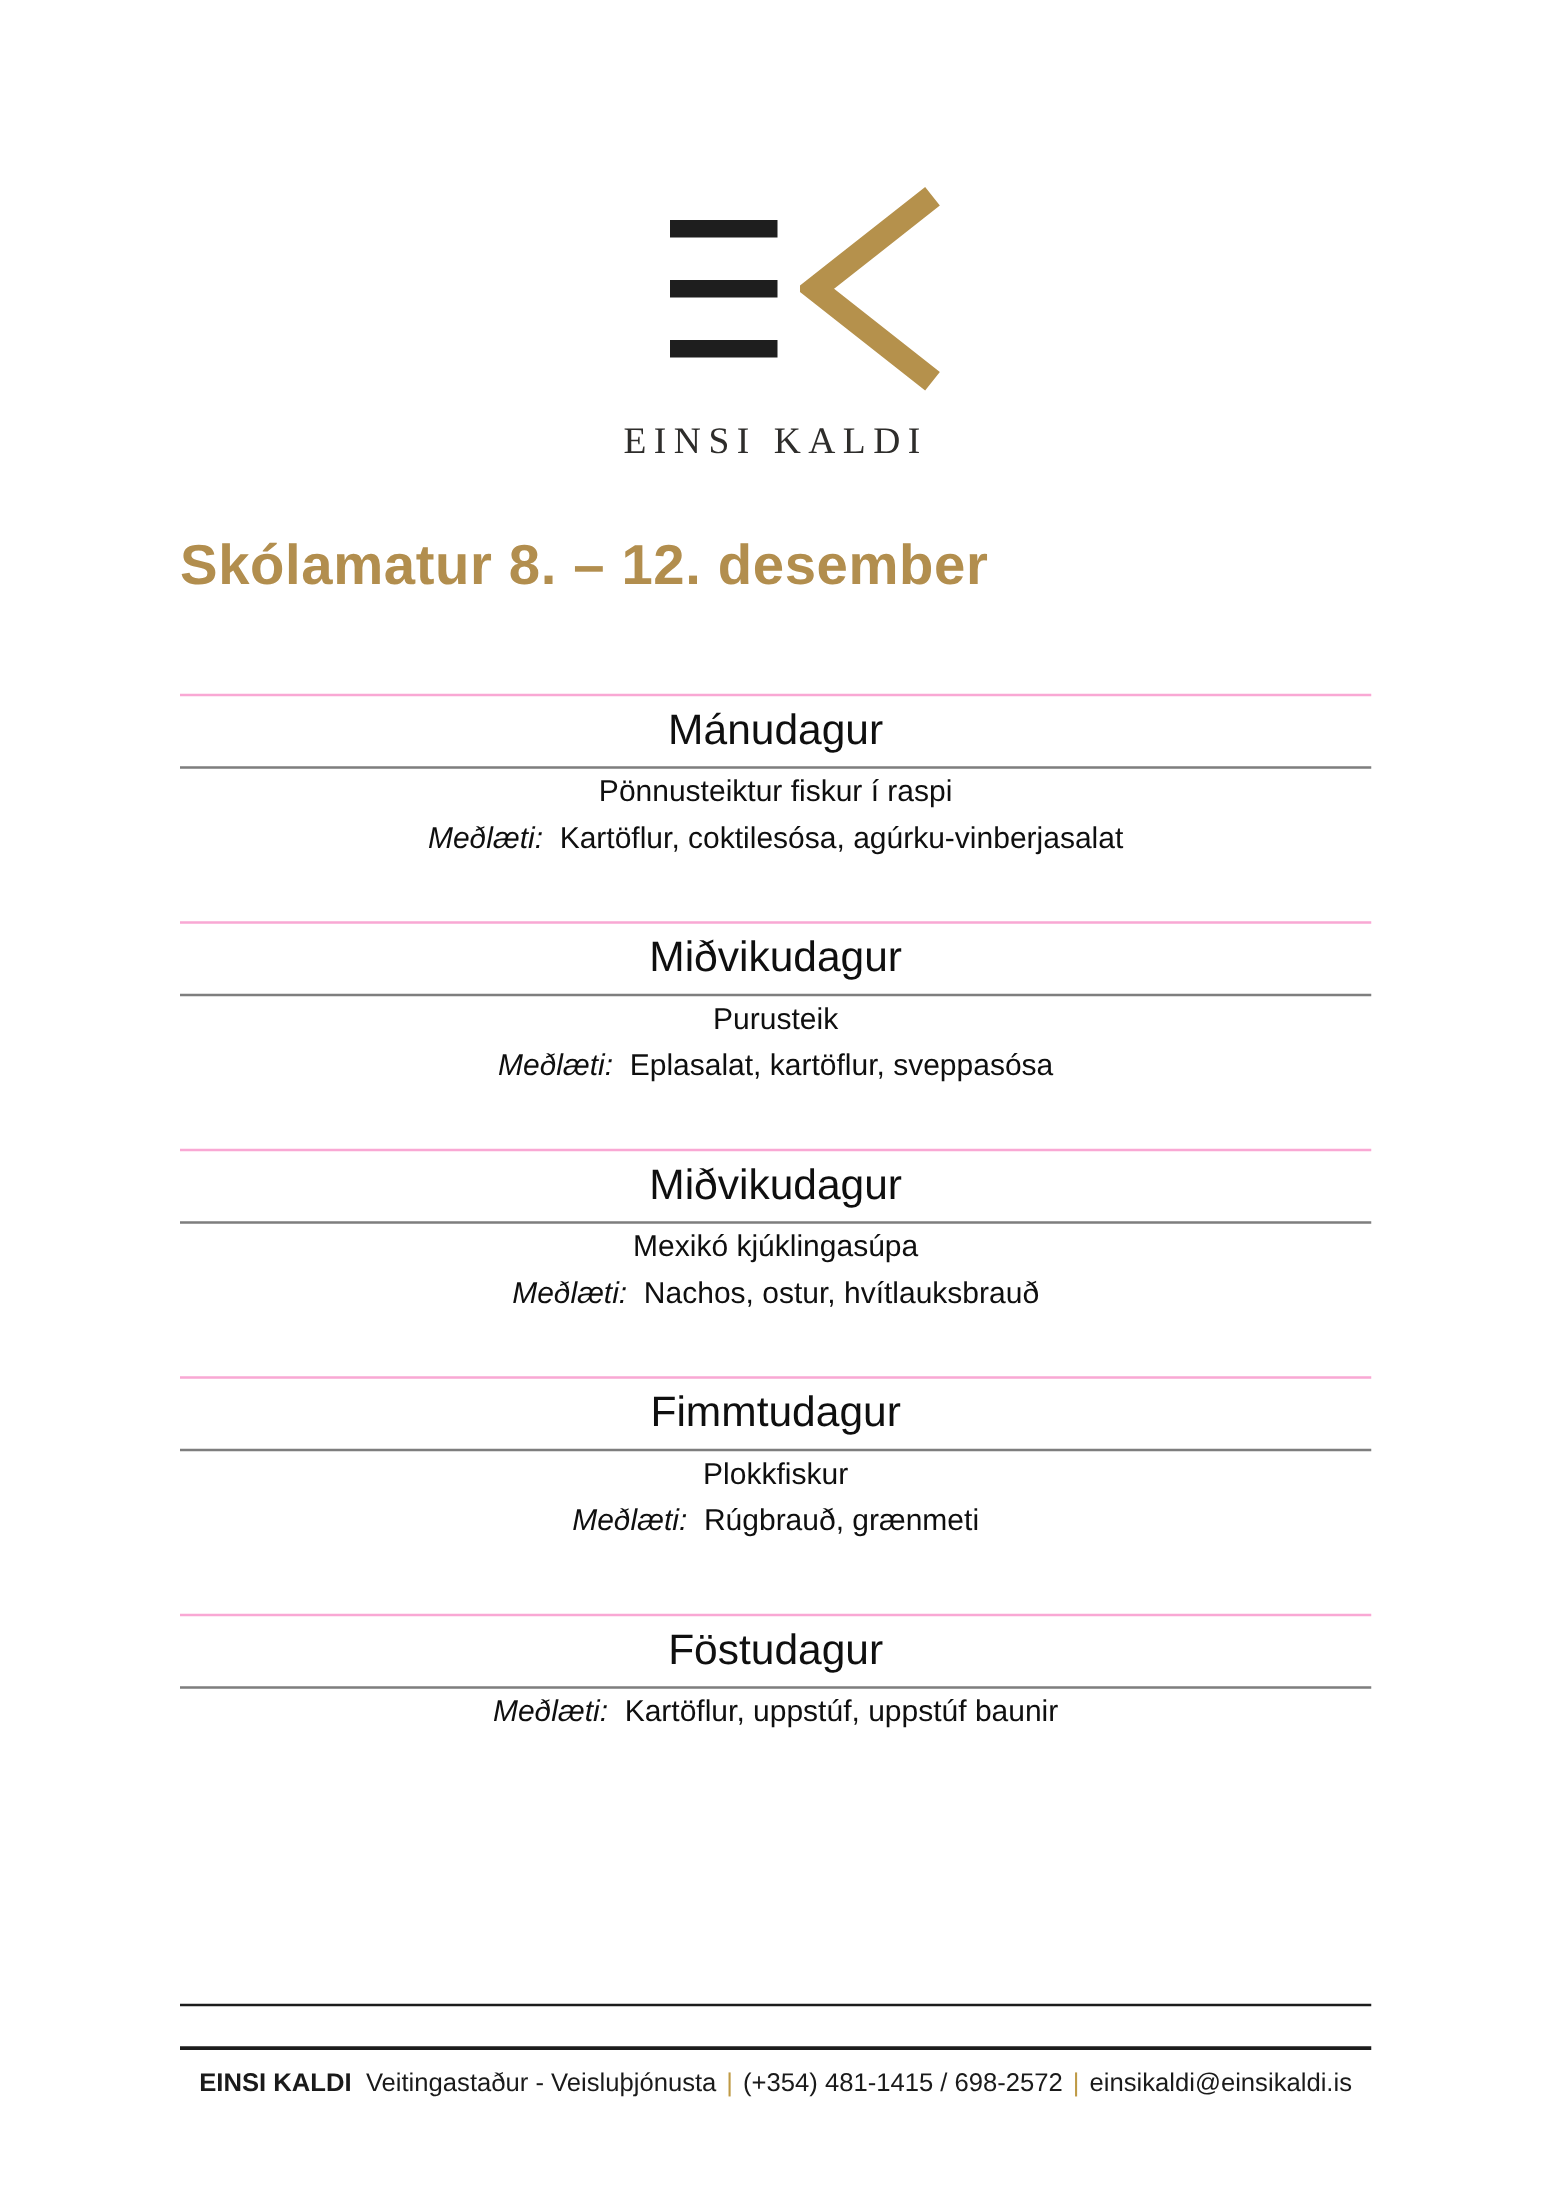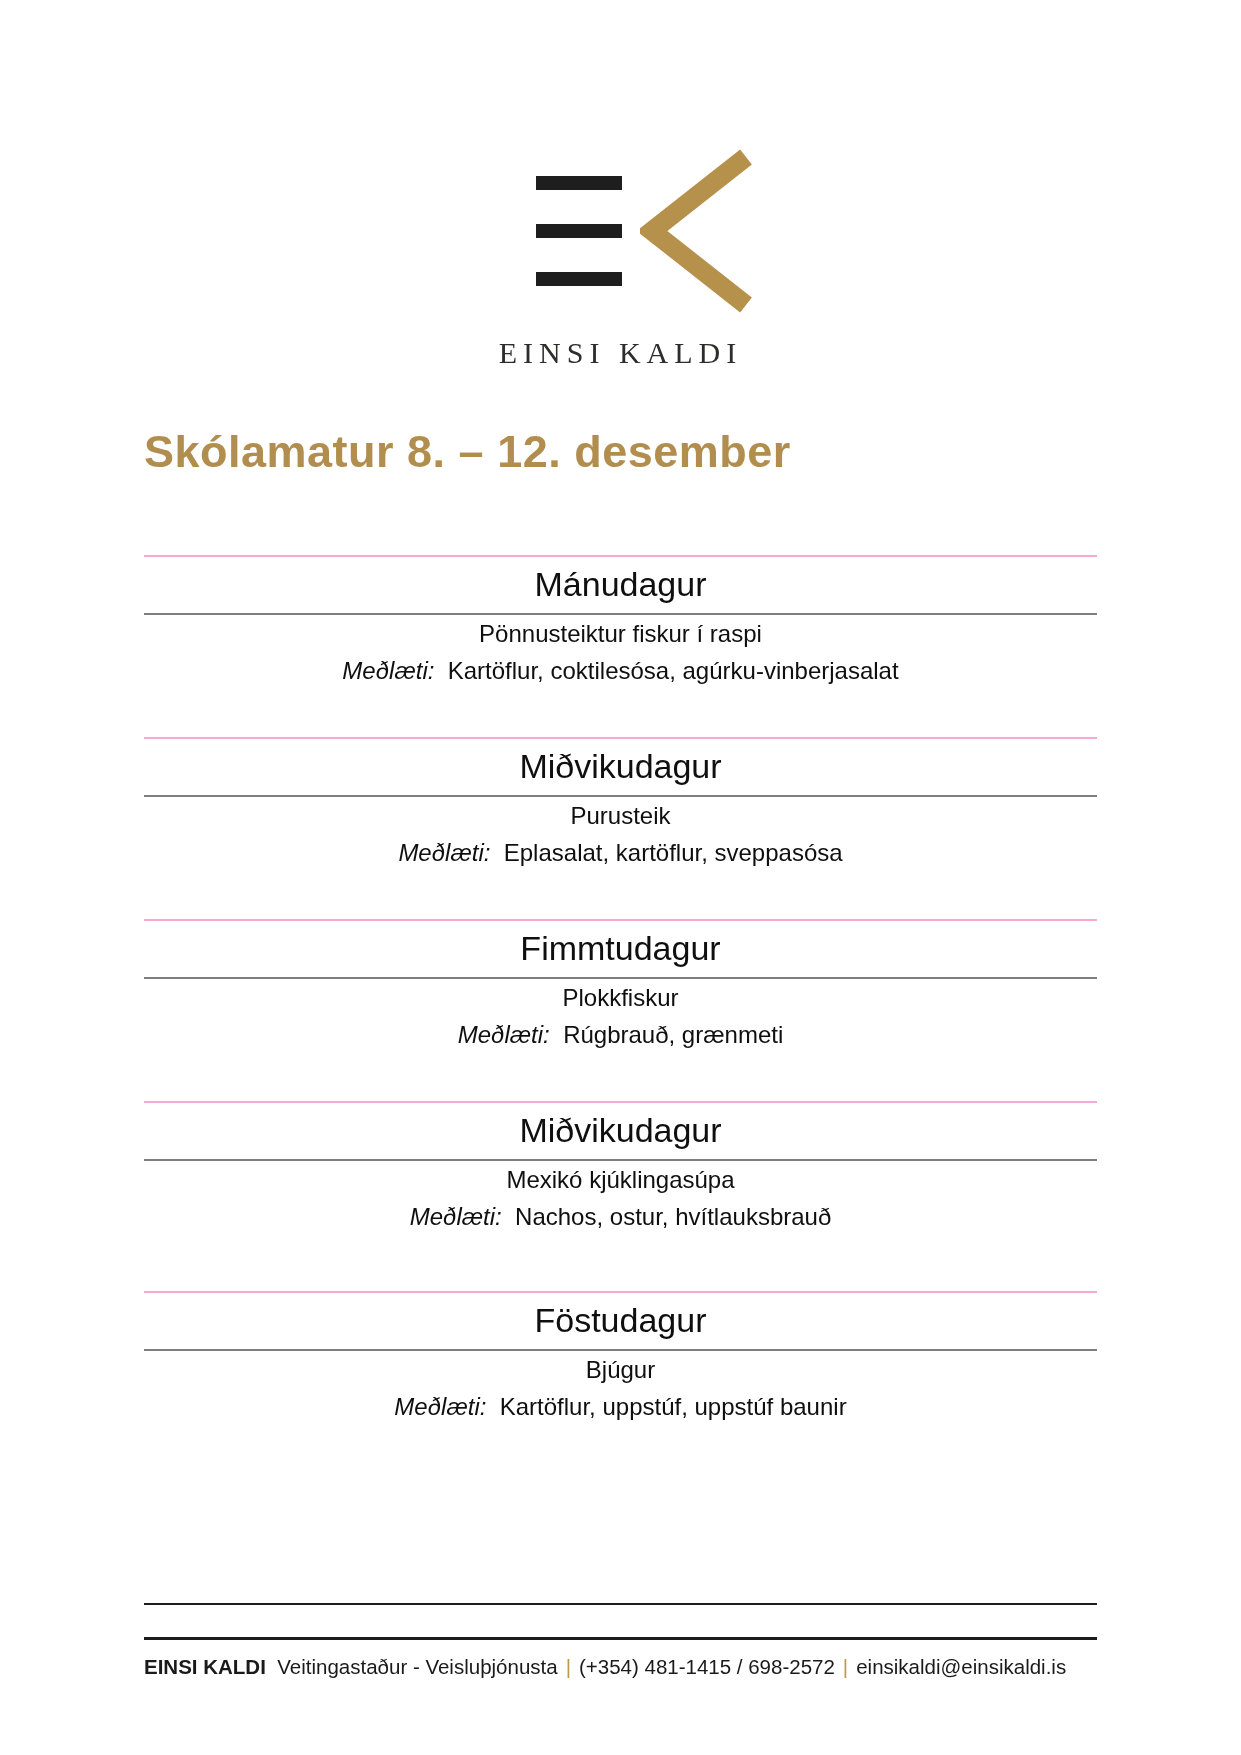--- a/index.html
+++ b/index.html
@@ -65,20 +65,21 @@
 
   
   .footer { position:absolute; left:144px; right:144px; top:1603px; }
   .footer-rule-top { border-top:2px solid #1c1c1c; }
   .footer-rule-bottom { margin-top:32px; border-top:3px solid #1c1c1c; }
   .footer-text {
     margin-top:15px;
     font-size:20.5px;
     color:#1a1a1a;
     white-space:nowrap;
+    text-align:center;
   }
   .footer-brand { font-weight:bold; }
   .footer-pipe { color:#bf9a45; padding:0 8px; }
 </style>
 </head>
 <body>
 
 <div class="page">
 
   <div class="logo-block">
@@ -109,39 +110,38 @@
 
     <div class="day-section">
       <div class="day-header">Miðvikudagur</div>
       <div class="dish-block">
         <div>Purusteik</div>
         <div><span class="sides-label">Meðlæti:</span><span class="sides-sep">  </span><span>Eplasalat, kartöflur, sveppasósa</span></div>
       </div>
     </div>
 
     <div class="day-section">
+      <div class="day-header">Miðvikudagur</div>
+      <div class="dish-block">
+        <div>Mexikó kjúklingasúpa</div>
+        <div><span class="sides-label">Meðlæti:</span><span class="sides-sep">  </span><span>Nachos, ostur, hvítlauksbrauð</span></div>
+      </div>
+    </div>
+
+    <div class="day-section">
       <div class="day-header">Fimmtudagur</div>
       <div class="dish-block">
         <div>Plokkfiskur</div>
         <div><span class="sides-label">Meðlæti:</span><span class="sides-sep">  </span><span>Rúgbrauð, grænmeti</span></div>
       </div>
     </div>
 
-    <div class="day-section">
-      <div class="day-header">Miðvikudagur</div>
-      <div class="dish-block">
-        <div>Mexikó kjúklingasúpa</div>
-        <div><span class="sides-label">Meðlæti:</span><span class="sides-sep">  </span><span>Nachos, ostur, hvítlauksbrauð</span></div>
-      </div>
-    </div>
-
     <div class="day-section" style="margin-top:56px;">
       <div class="day-header">Föstudagur</div>
       <div class="dish-block">
-        <div>Bjúgur</div>
         <div><span class="sides-label">Meðlæti:</span><span class="sides-sep">  </span><span>Kartöflur, uppstúf, uppstúf baunir</span></div>
       </div>
     </div>
 
   </div>
 
   <div class="footer">
     <div class="footer-rule-top"></div>
     <div class="footer-rule-bottom"></div>
     <div class="footer-text">

